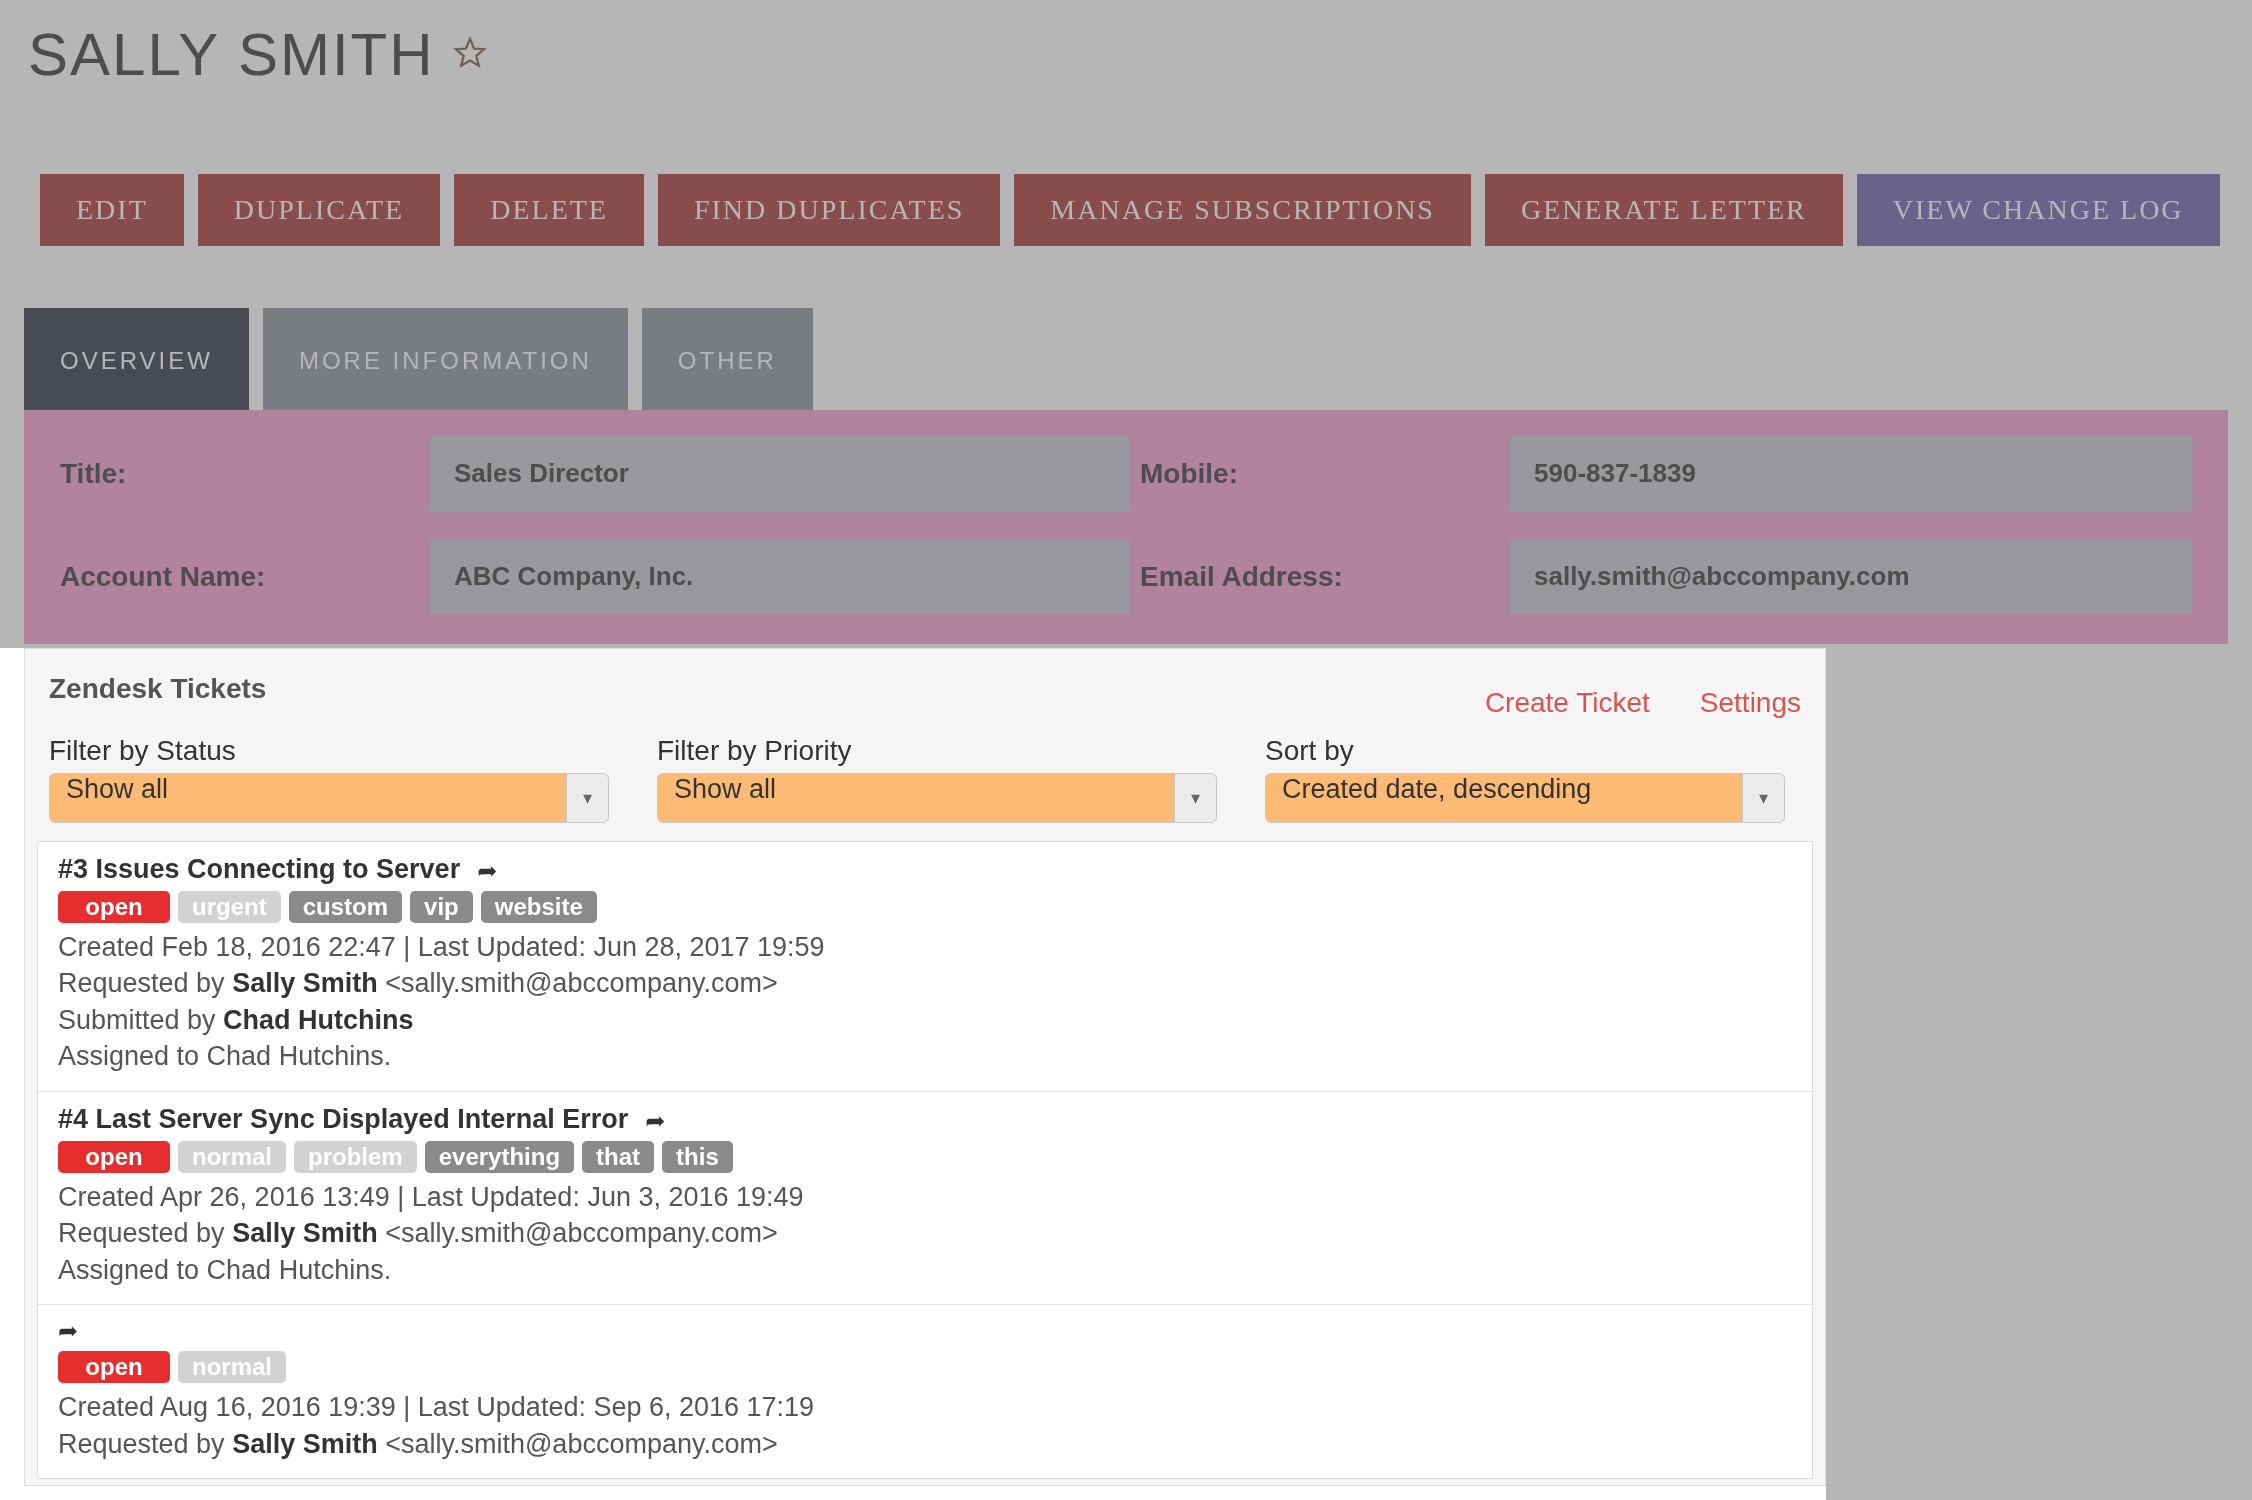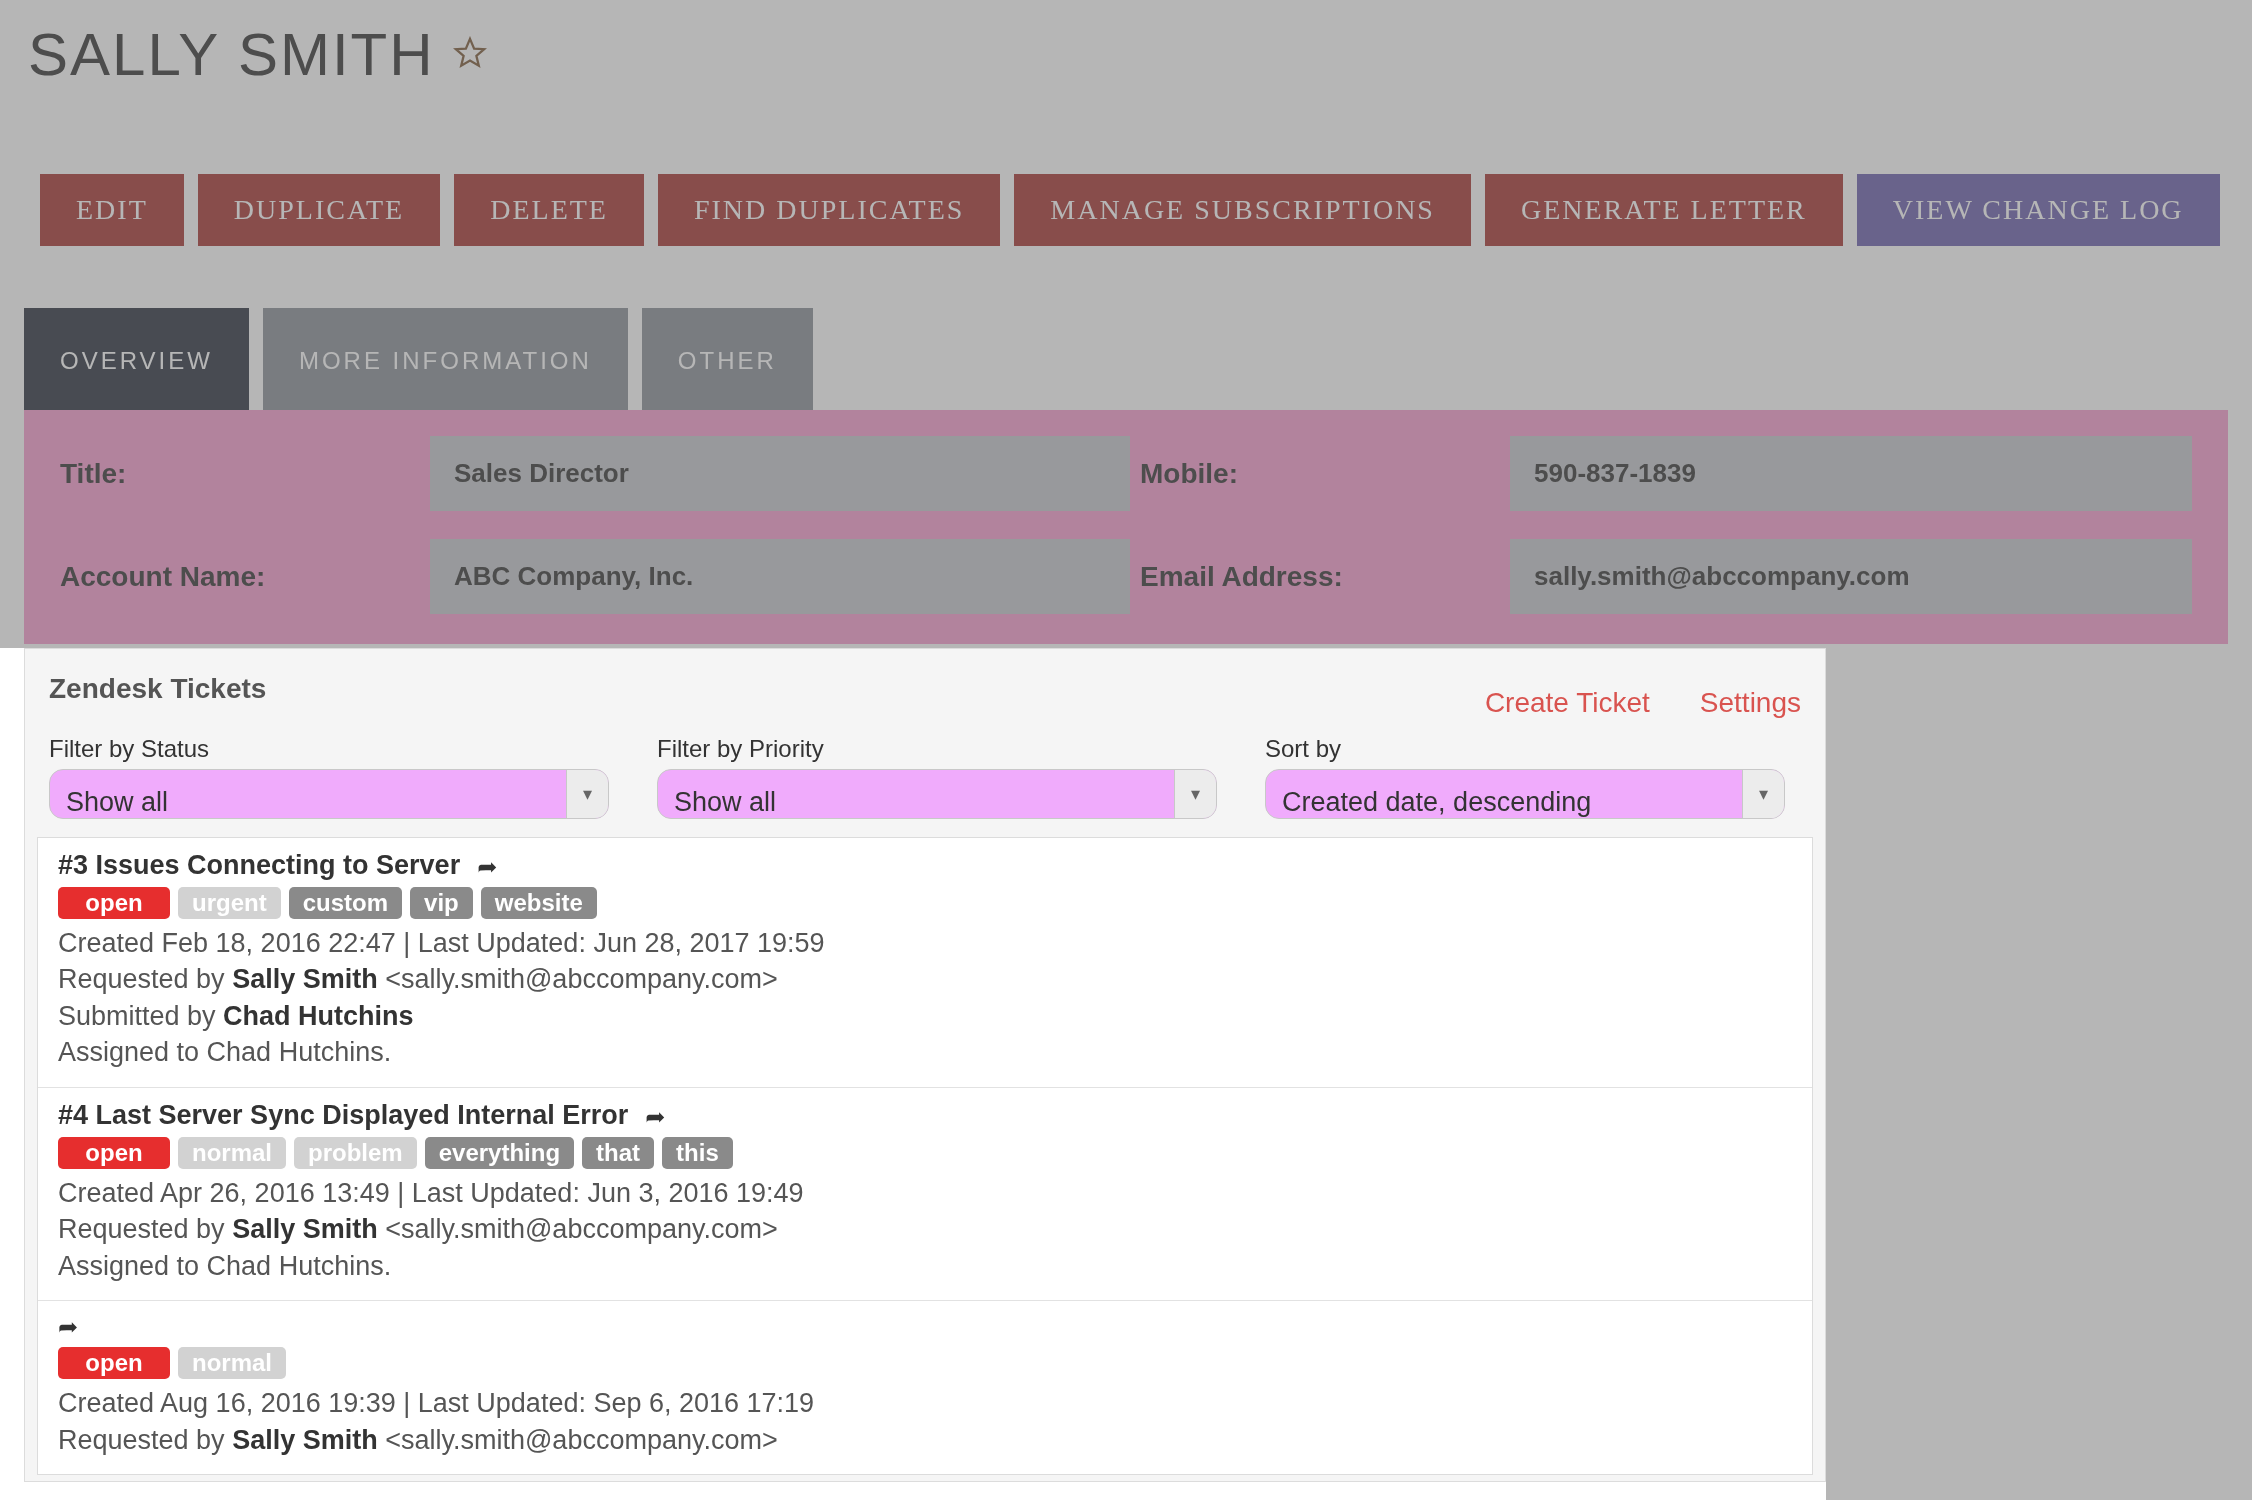--- a/index.html
+++ b/index.html
@@ -118,28 +118,28 @@
   .zendesk-links { display: flex; gap: 50px; margin-top: 14px; font-size: 28px; }
   .zendesk-links a { color: #d9534f; text-decoration: none; cursor: pointer; }
 
   .filter-row {
     display: flex;
     gap: 48px;
     padding: 6px 24px 18px 24px;
   }
   .filter-group { flex: 0 0 560px; display: flex; flex-direction: column; gap: 6px; }
   .filter-group:last-child { flex: 0 0 520px; }
-  .filter-label { font-size: 24px; color: #333; }
+  .filter-label { font-size: 28px; color: #333; }
   .select-box {
     display: flex;
-    background: #f0abfc;
+    background: #fdba74;
     border: 1px solid #c8c8c8;
-    border-radius: 14px;
+    border-radius: 6px;
     height: 50px;
-    align-items: flex-end;
+    align-items: flex-start;
     overflow: hidden;
   }
   .select-text { flex: 1; padding: 0 16px; font-size: 27px; color: #333; }
   .select-caret {
     width: 42px; height: 100%;
     background: #ececec;
     border-left: 1px solid #c8c8c8;
     display: flex; align-items: center; justify-content: center;
     font-size: 18px; color: #666;
   }

